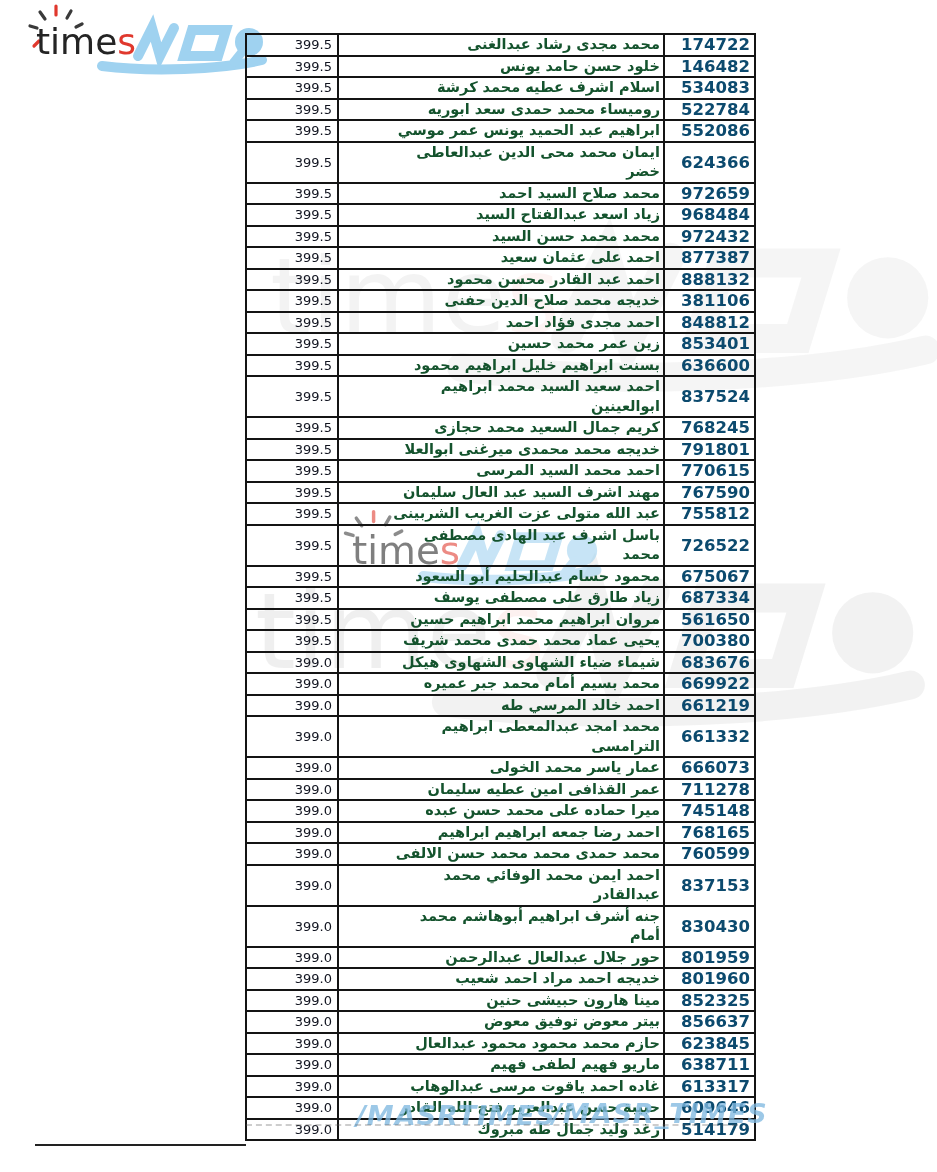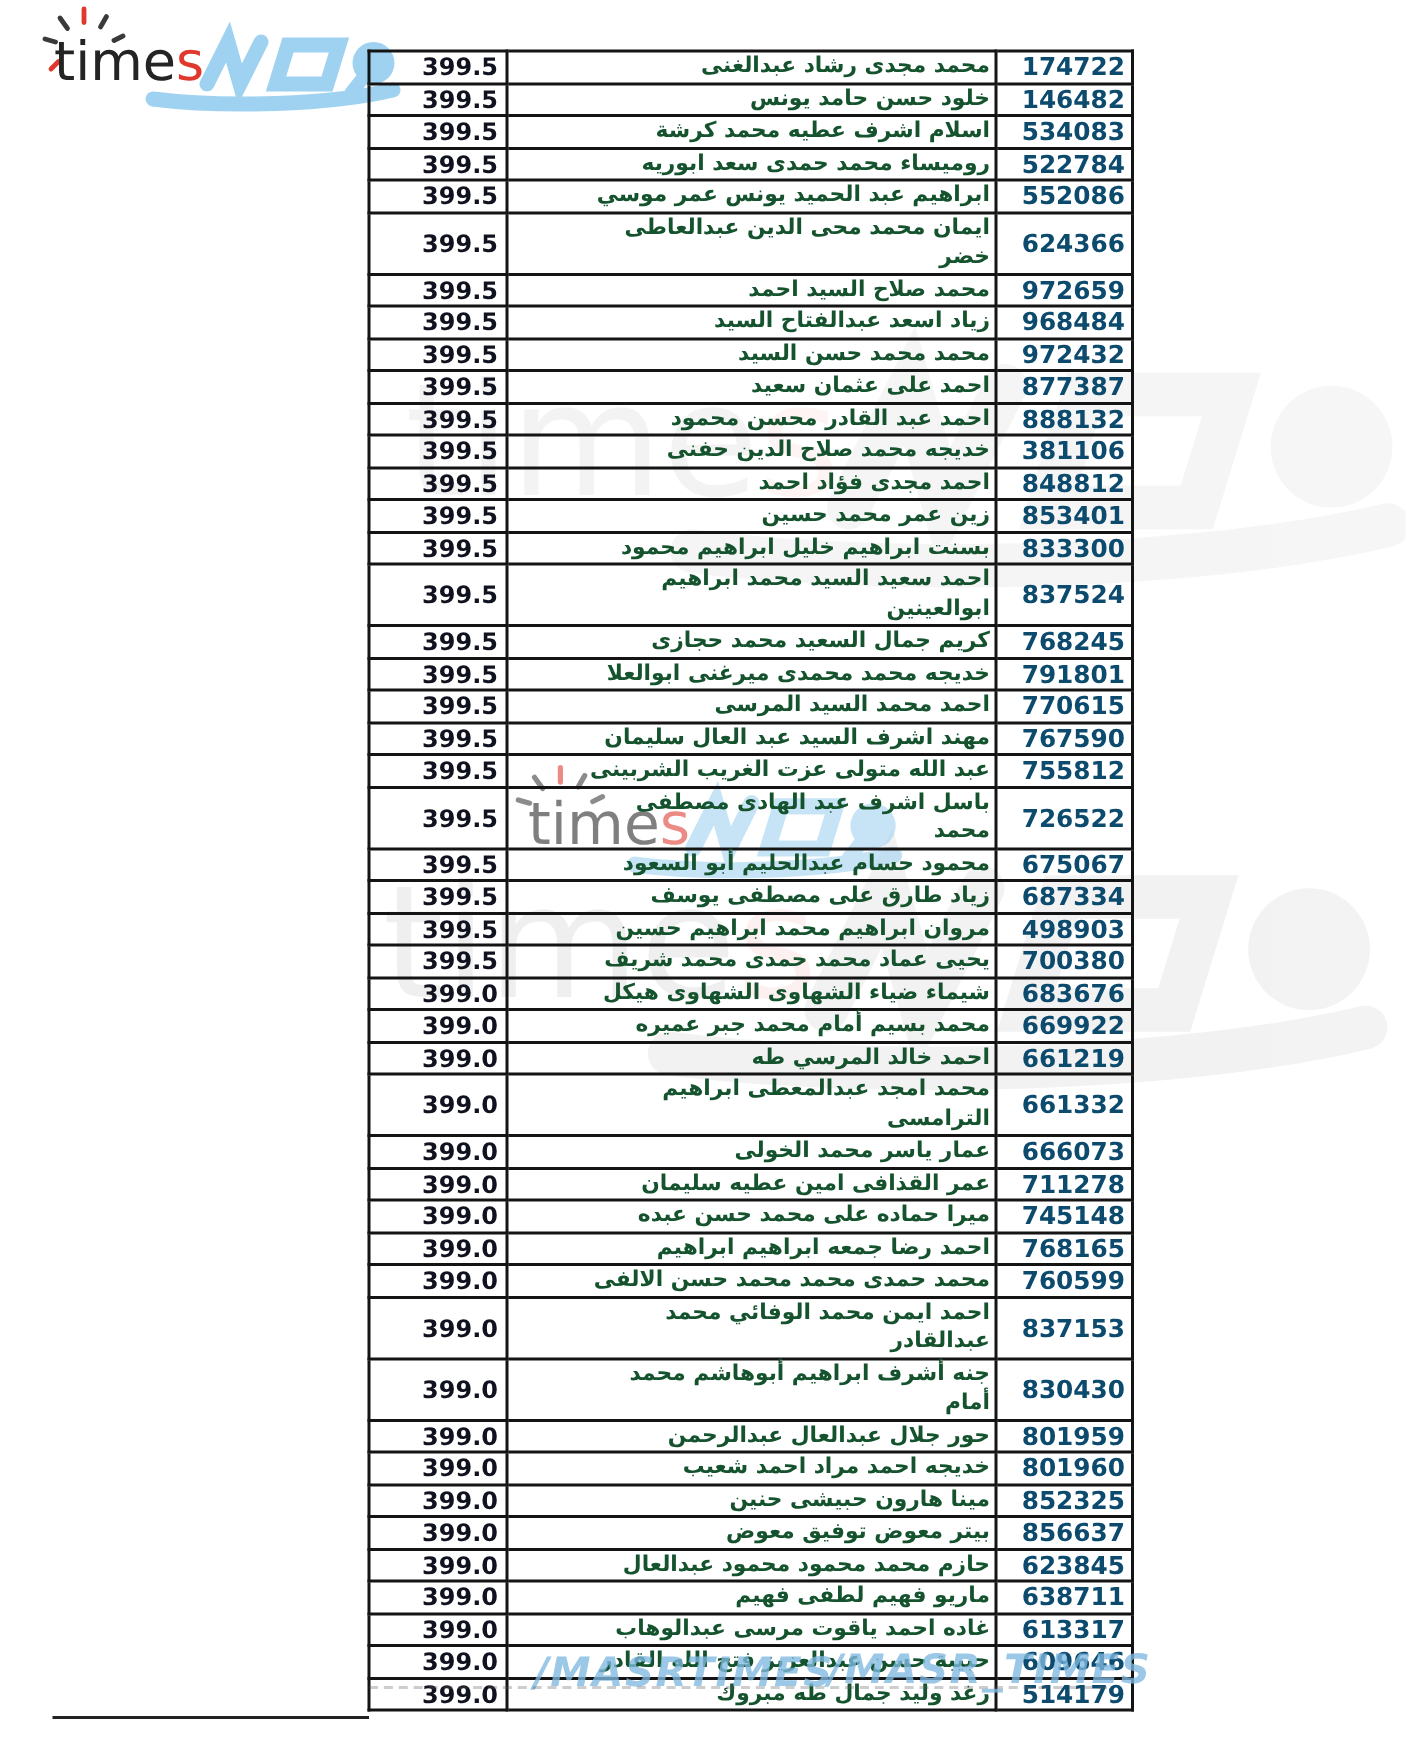--- a/index.html
+++ b/index.html
@@ -31,21 +31,21 @@
     border-collapse:collapse;table-layout:fixed;
   }
   .results td{
     border:2px solid #141414;
     vertical-align:middle;
     padding:0 3px;
     height:19.5px;
   }
   td.score{
     width:82px;text-align:right;direction:ltr;
-    font-weight:bold;font-size:16px;color:#10131f;
+    font-weight:normal;font-size:13px;color:#10131f;
     font-family:"DejaVu Sans",sans-serif;padding-right:5px;
   }
   td.name{
     width:318px;text-align:right;direction:rtl;
     font-weight:bold;font-size:14.5px;color:#14532d;
     line-height:19.5px;white-space:pre-wrap;
     font-family:"DejaVu Sans",sans-serif;
   }
   td.id{
     width:82px;text-align:right;direction:ltr;
@@ -228,21 +228,21 @@
 
   <tr>
     <td class="score">399.5</td>
     <td class="name">زين عمر محمد حسين</td>
     <td class="id">853401</td>
   </tr>
 
   <tr>
     <td class="score">399.5</td>
     <td class="name">بسنت ابراهيم خليل ابراهيم محمود</td>
-    <td class="id">833300</td>
+    <td class="id">636600</td>
   </tr>
 
   <tr>
     <td class="score">399.5</td>
     <td class="name">احمد سعيد السيد محمد ابراهيم
 ابوالعينين</td>
     <td class="id">837524</td>
   </tr>
 
   <tr>
@@ -290,21 +290,21 @@
 
   <tr>
     <td class="score">399.5</td>
     <td class="name">زياد طارق على مصطفى يوسف</td>
     <td class="id">687334</td>
   </tr>
 
   <tr>
     <td class="score">399.5</td>
     <td class="name">مروان ابراهيم محمد ابراهيم حسين</td>
-    <td class="id">498903</td>
+    <td class="id">561650</td>
   </tr>
 
   <tr>
     <td class="score">399.5</td>
     <td class="name">يحيى عماد محمد حمدى محمد شريف</td>
     <td class="id">700380</td>
   </tr>
 
   <tr>
     <td class="score">399.0</td>

